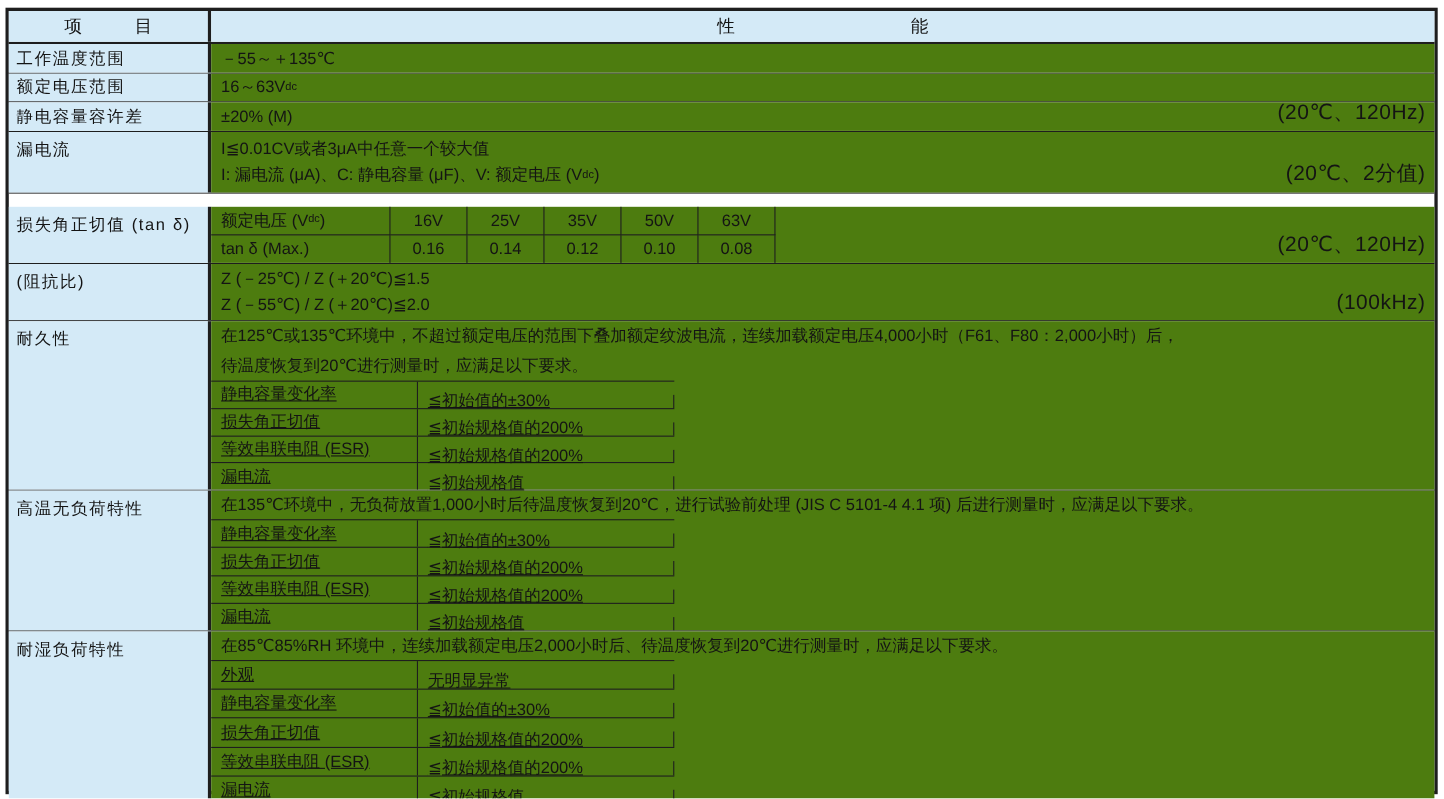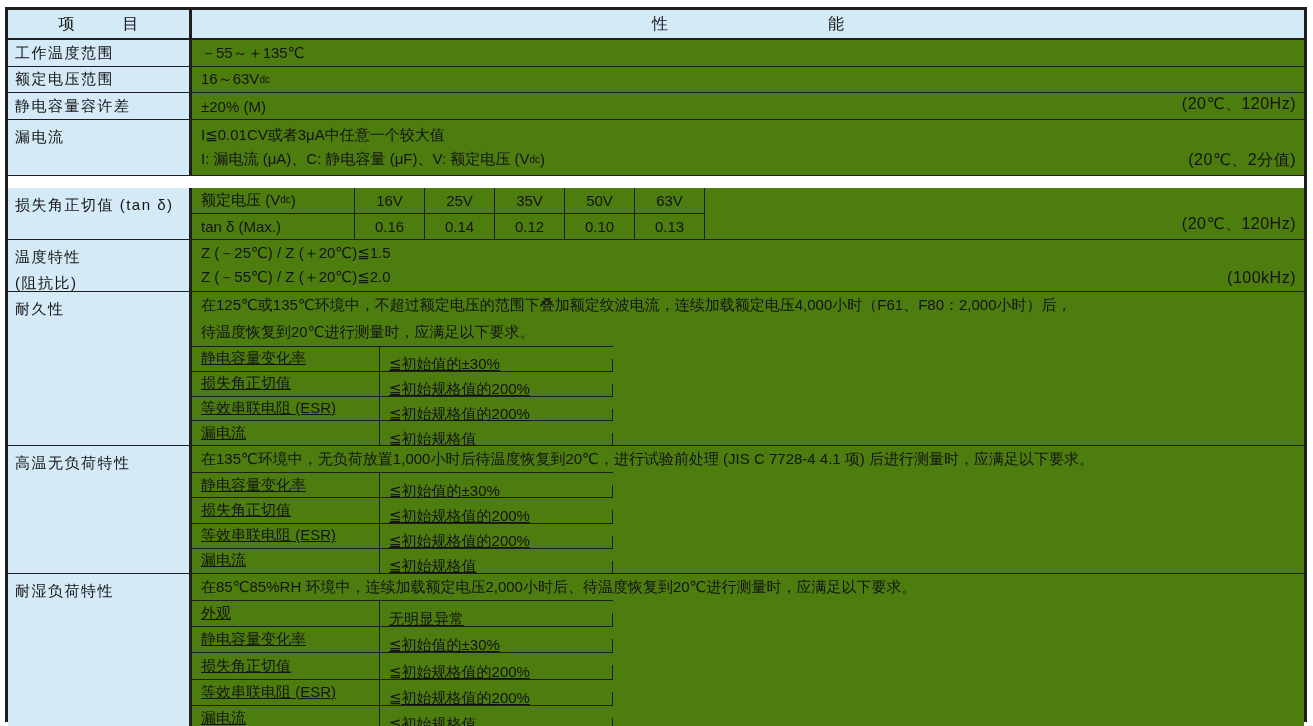--- a/index.html
+++ b/index.html
@@ -36,21 +36,21 @@
   .gap-wide { gap:160px; }
 
   .val {
     height:100%; display:flex; align-items:center;
     padding-left:9px; font-size:15px; white-space:nowrap;
   }
   .stack { height:100%; display:flex; flex-direction:column; justify-content:space-evenly; }
   .line { display:flex; align-items:center; padding-left:9px; font-size:15px; white-space:nowrap; }
   .note {
     position:absolute; right:8px; bottom:4px;
-    font-size:16px; letter-spacing:0.5px; white-space:nowrap;
+    font-size:19px; letter-spacing:0.5px; white-space:nowrap;
   }
   sub { font-size:10px; line-height:1; }
 
   
   .tan-grid { display:grid; grid-template-columns:163px 70px 70px 70px 70px 70px; grid-template-rows:1fr 1fr; height:100%; }
   .tan-cell {
     border-right:1px solid #1e1e1e; display:flex; align-items:center; justify-content:center;
     font-size:15px; white-space:nowrap;
   }
   .tan-cell.r1 { border-bottom:1px solid #1e1e1e; }
@@ -154,29 +154,28 @@
           <div class="tan-cell r1">16V</div>
           <div class="tan-cell r1">25V</div>
           <div class="tan-cell r1">35V</div>
           <div class="tan-cell r1">50V</div>
           <div class="tan-cell r1">63V</div>
           <div class="tan-cell lbl">tan δ (Max.)</div>
           <div class="tan-cell">0.16</div>
           <div class="tan-cell">0.14</div>
           <div class="tan-cell">0.12</div>
           <div class="tan-cell">0.10</div>
-          <div class="tan-cell">0.13</div>
+          <div class="tan-cell">0.08</div>
         </div>
         <div class="note">(20℃、120Hz)</div>
       </div>
     </div>
 
     <div class="trow h-temp">
       <div class="cell-left">
-        <div class="lbl-line">温度特性</div>
         <div class="lbl-line">(阻抗比)</div>
       </div>
       <div class="cell-right">
         <div class="stack">
           <div class="line">Z (－25℃) / Z (＋20℃)≦1.5</div>
           <div class="line">Z (－55℃) / Z (＋20℃)≦2.0</div>
         </div>
         <div class="note">(100kHz)</div>
       </div>
     </div>
@@ -213,21 +212,21 @@
       </div>
     </div>
 
     <div class="trow h-shelf">
       <div class="cell-left">
         <div class="lbl-line">高温无负荷特性</div>
       </div>
       <div class="cell-right">
         <div class="section">
           <div class="intro single">
-            <div class="iline">在135℃环境中，无负荷放置1,000小时后待温度恢复到20℃，进行试验前处理 (JIS C 7728-4 4.1 项) 后进行测量时，应满足以下要求。</div>
+            <div class="iline">在135℃环境中，无负荷放置1,000小时后待温度恢复到20℃，进行试验前处理 (JIS C 5101-4 4.1 项) 后进行测量时，应满足以下要求。</div>
           </div>
           <div class="inner-specs">
             <div class="srow">
               <div class="scell item">静电容量变化率</div>
               <div class="scell limit">≦初始值的±30%</div>
             </div>
             <div class="srow">
               <div class="scell item">损失角正切值</div>
               <div class="scell limit">≦初始规格值的200%</div>
             </div>

